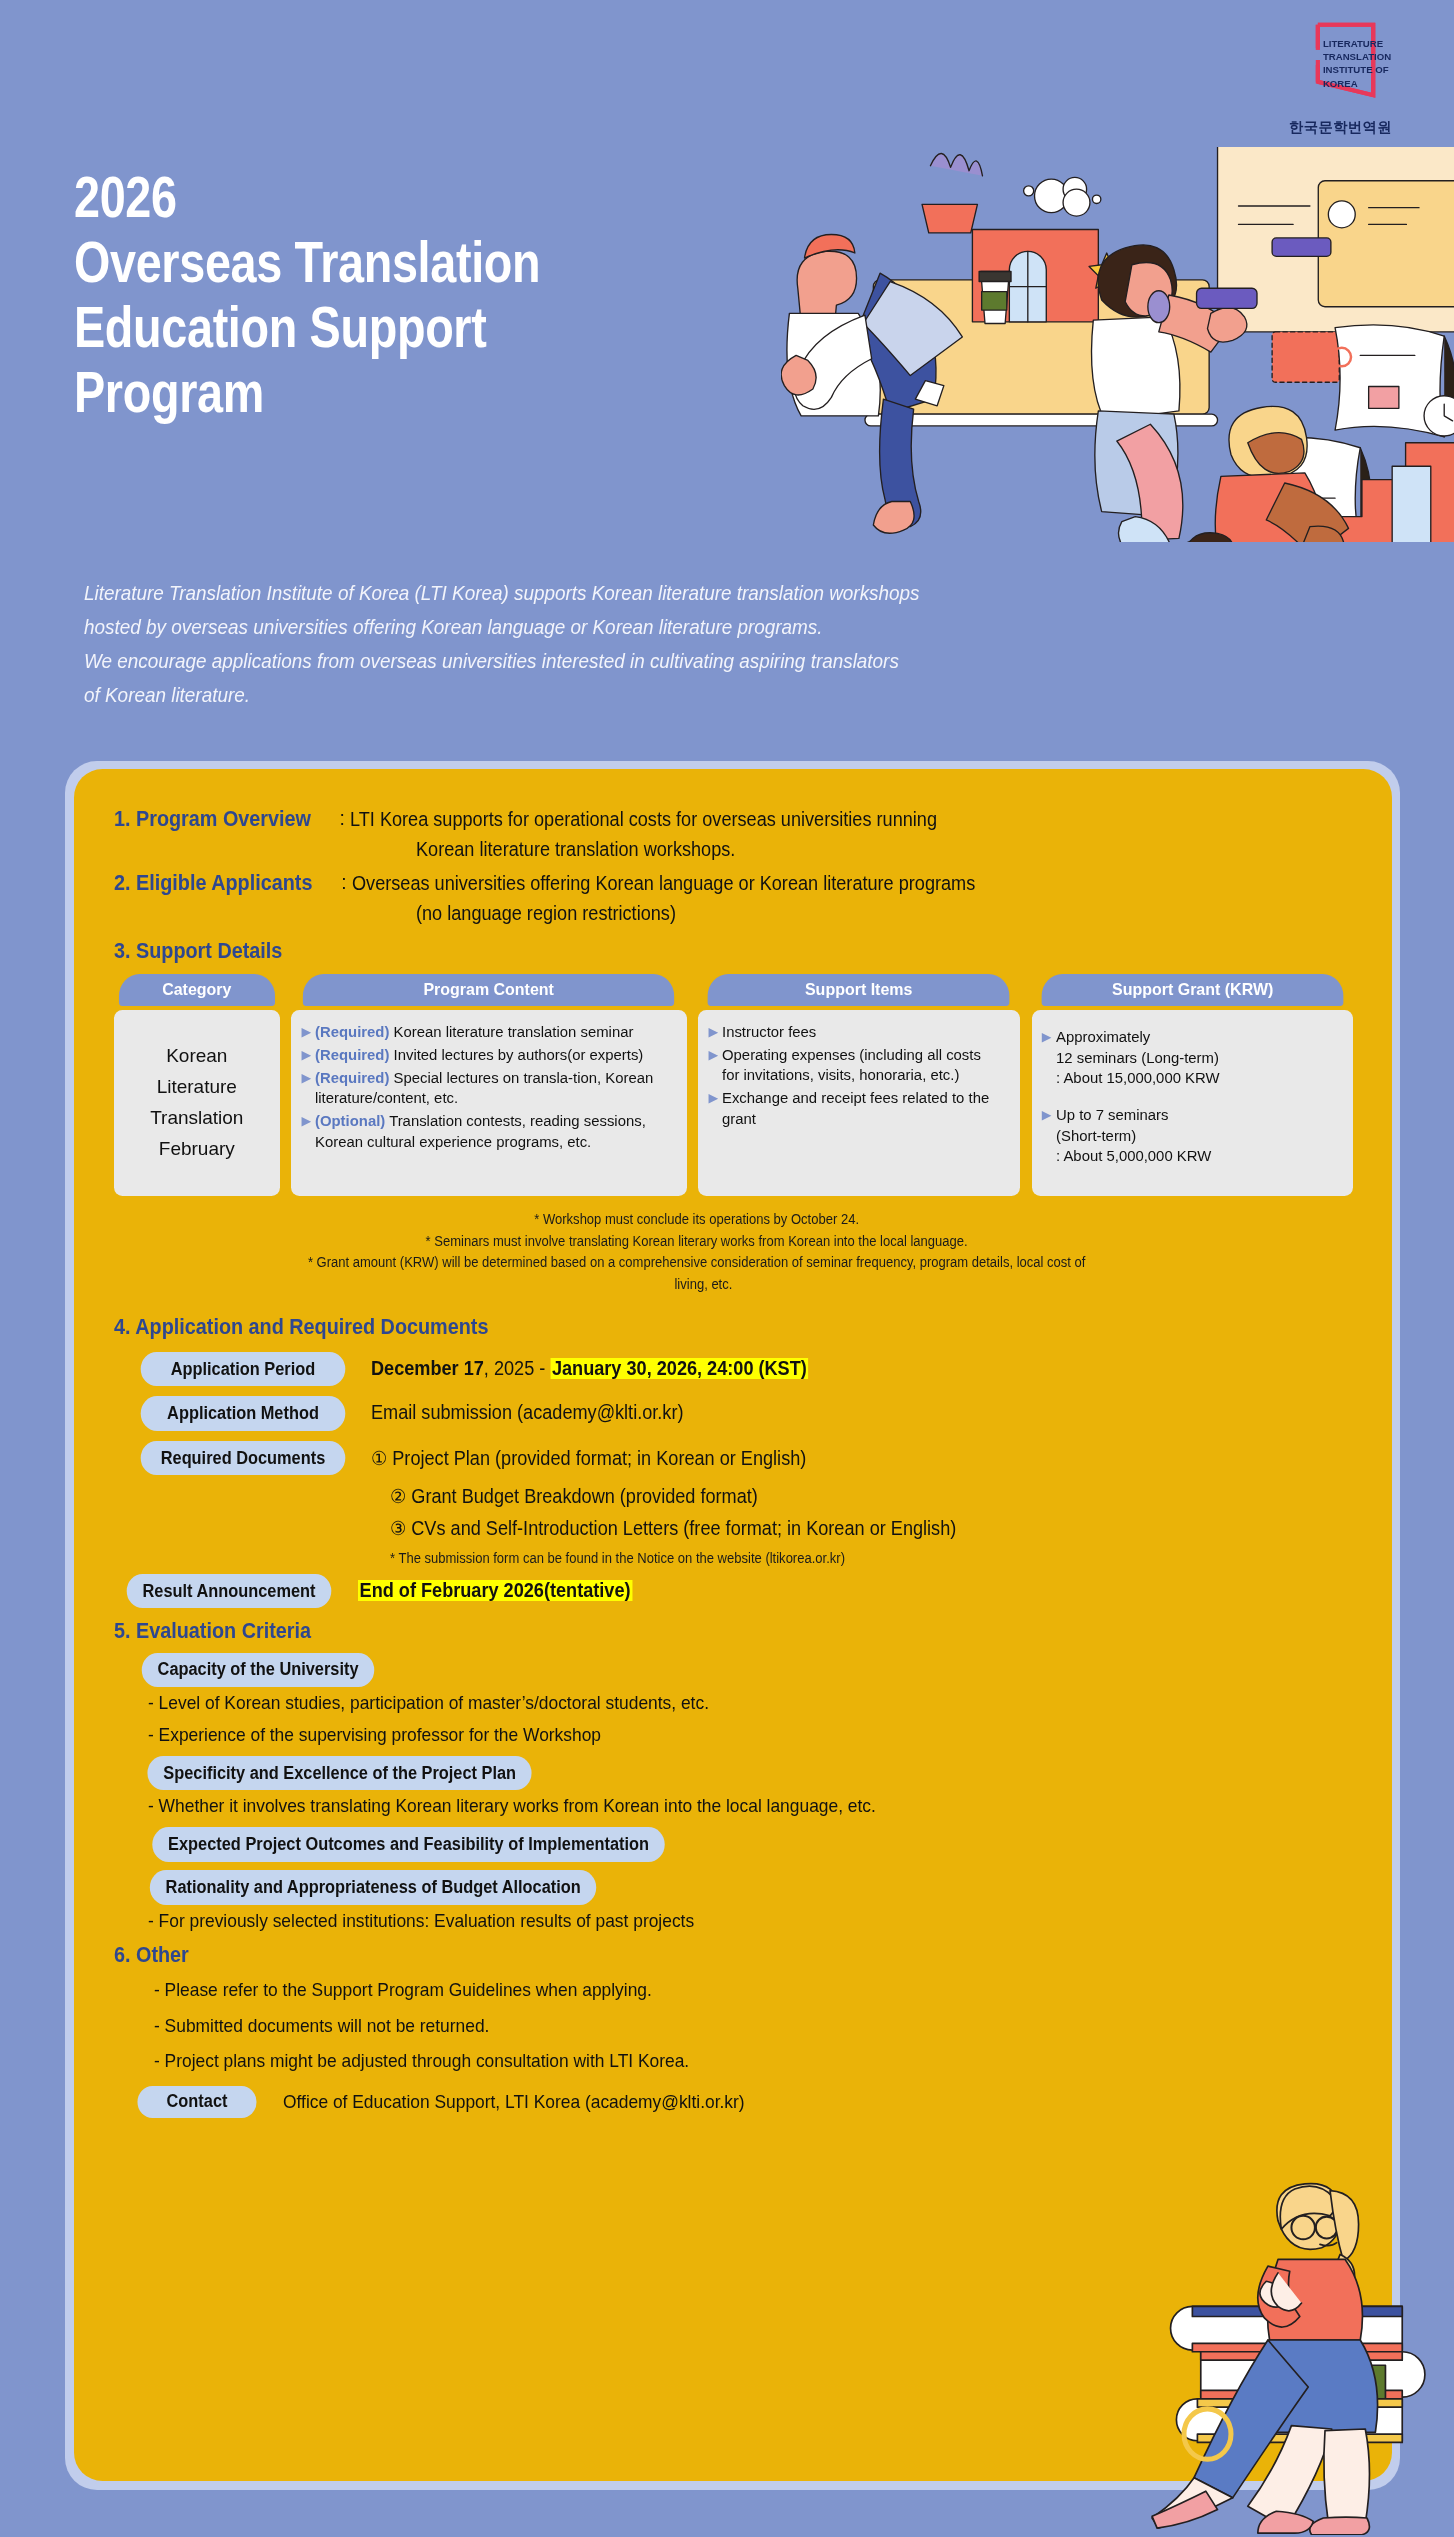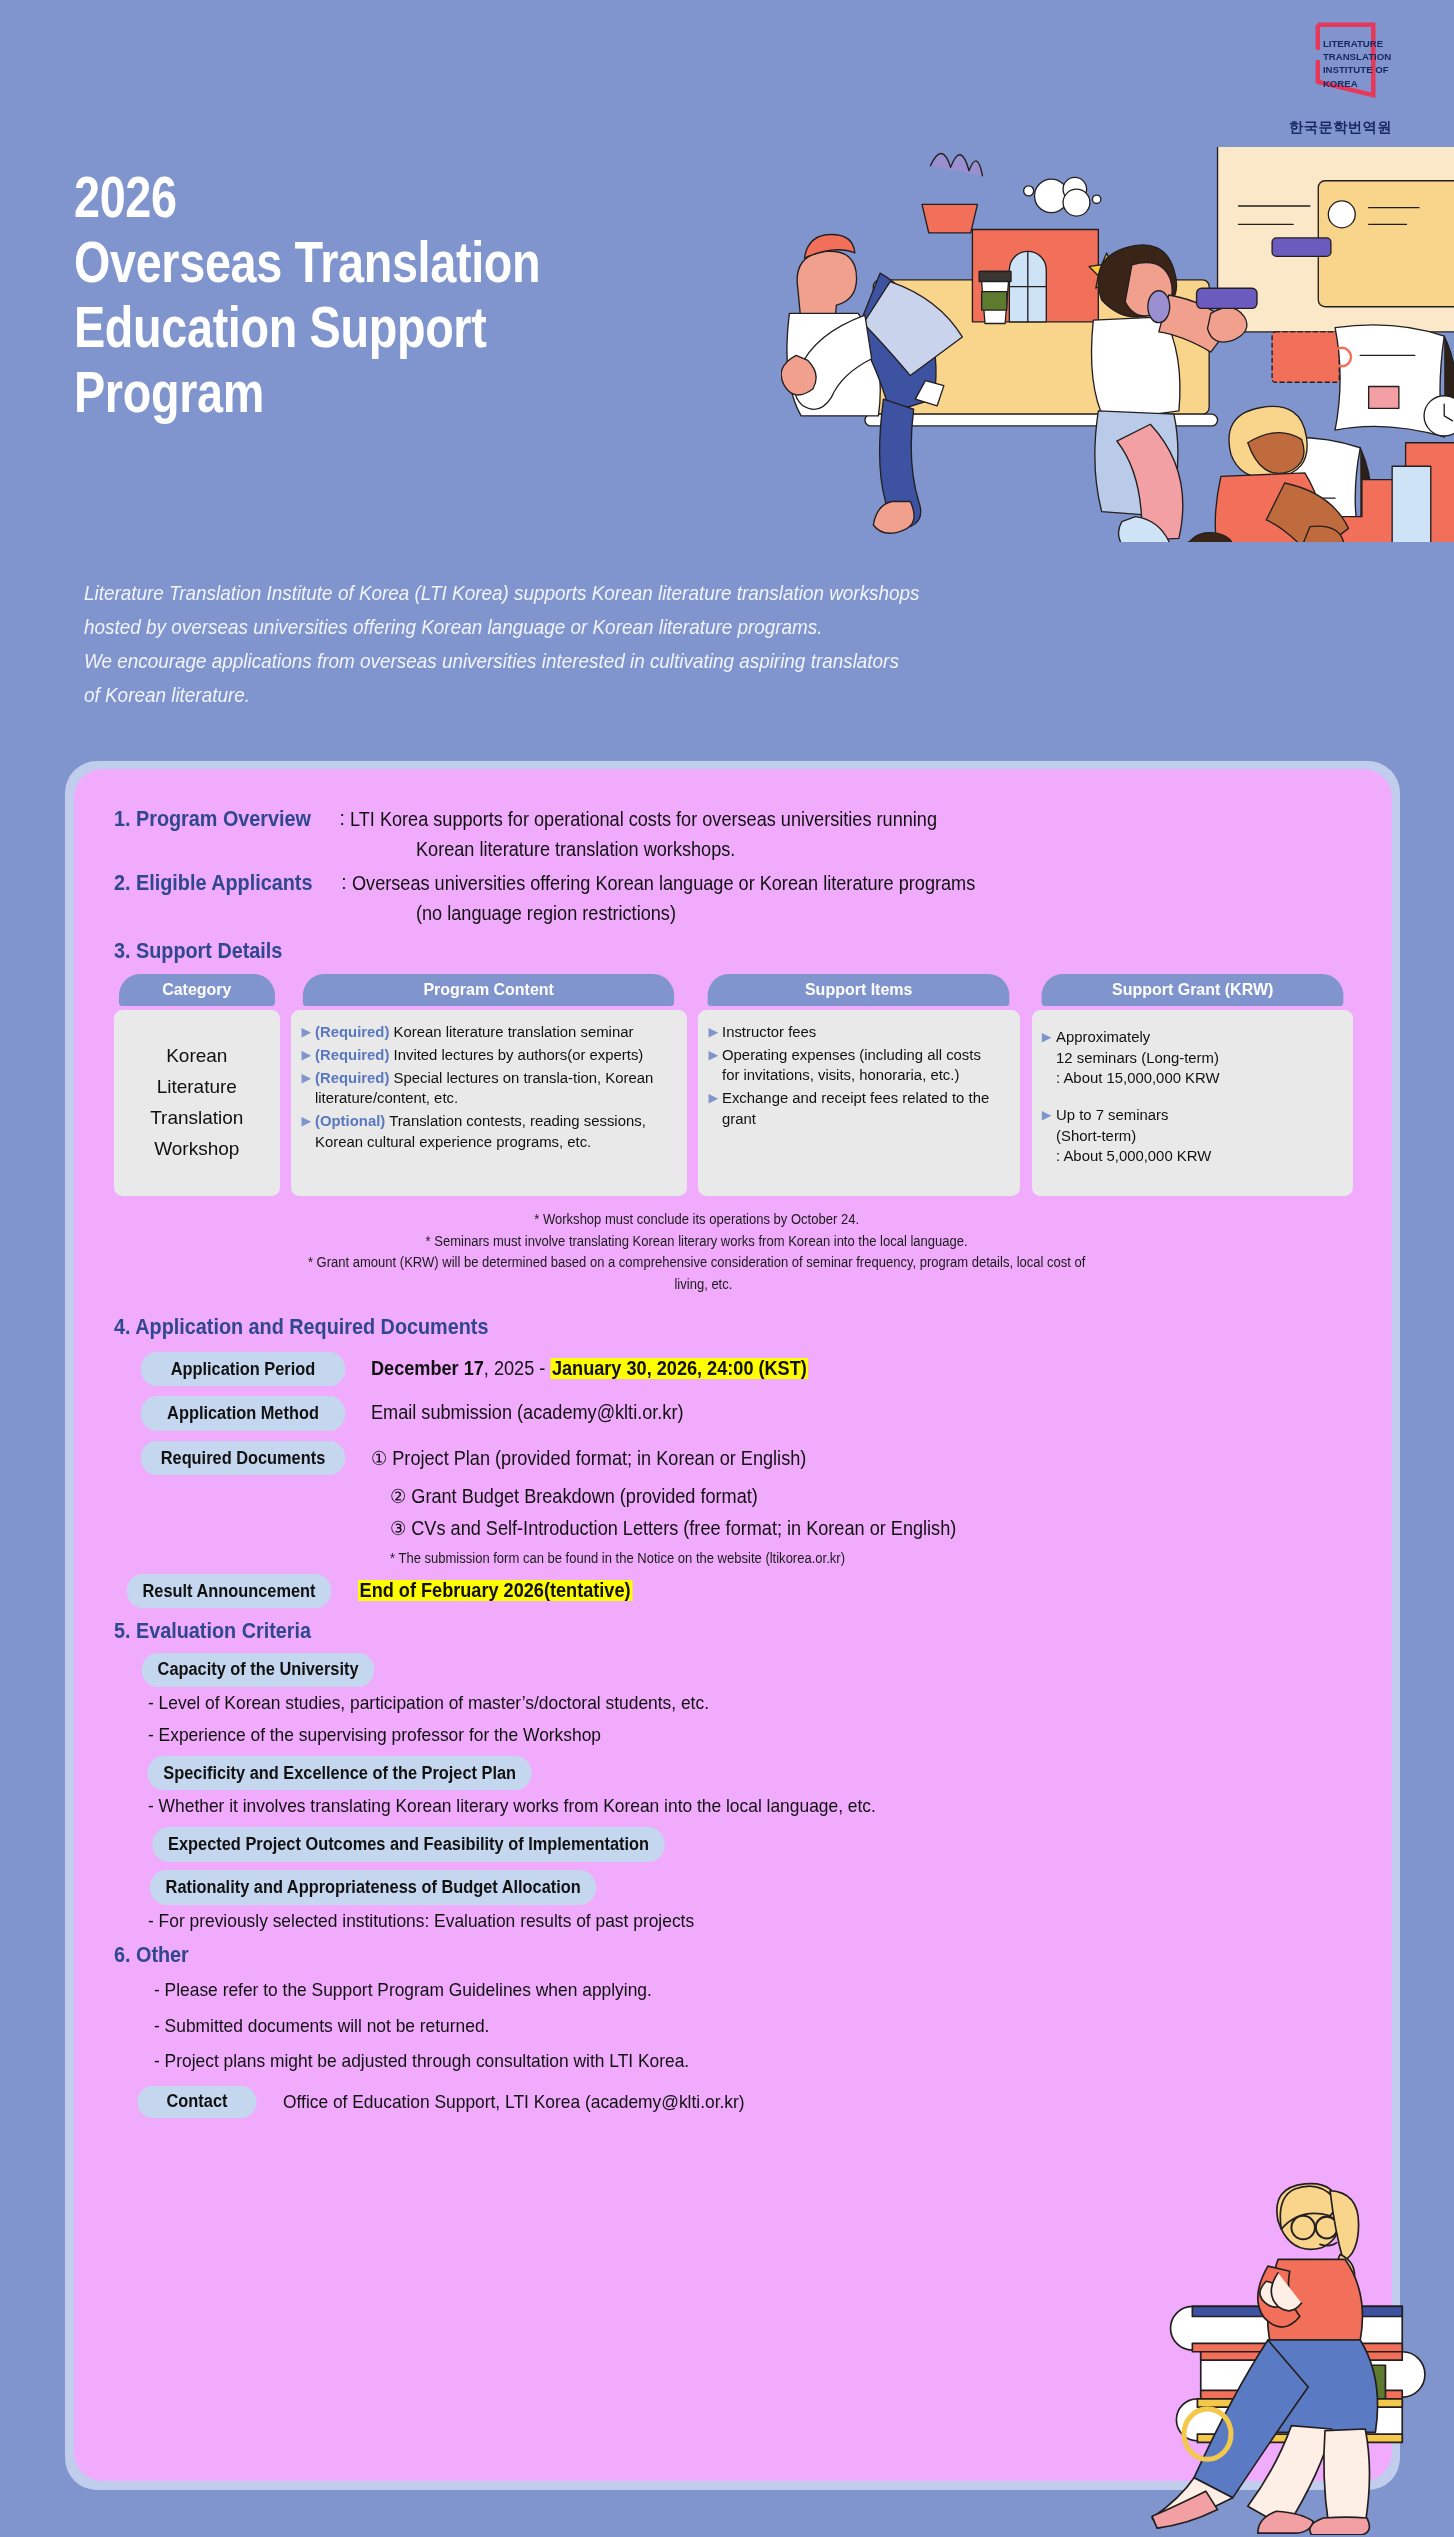--- a/index.html
+++ b/index.html
@@ -38,21 +38,21 @@
   
   .illus-top { position:absolute; left:781px; top:147px; width:680px; height:395px; }
 
   
   .card-shadow {
     position:absolute; left:65px; top:761px; width:1335px; height:1729px;
     background:#c1cdec; border-radius:32px;
   }
   .card {
     position:absolute; left:74px; top:769px; width:1318px; height:1712px;
-    background:#f0abfc; border-radius:28.5px;
+    background:#eab308; border-radius:28.5px;
     padding:37px 39px 0 40px;
   }
 
   
   .sec-title {
     color:#2e4790; font-weight:bold; font-size:22px;
     transform:scaleX(0.9); transform-origin:left center;
     white-space:nowrap;
   }
   .num-row { display:flex; align-items:flex-start; margin-bottom:1.7px; }
@@ -271,21 +271,21 @@
 
   <div class="tbl">
 
     <div class="col col-c1">
       <div class="col-head">Category</div>
       <div class="col-body">
         <div class="cat-cell">
           <span>Korean</span>
           <span>Literature</span>
           <span>Translation</span>
-          <span>Workshop</span>
+          <span>February</span>
         </div>
       </div>
     </div>
 
     <div class="col col-c2">
       <div class="col-head">Program Content</div>
       <div class="col-body">
         <div class="bitem">
           <span class="tri">▶</span>
           <span class="txt"><b class="req">(Required)</b>

